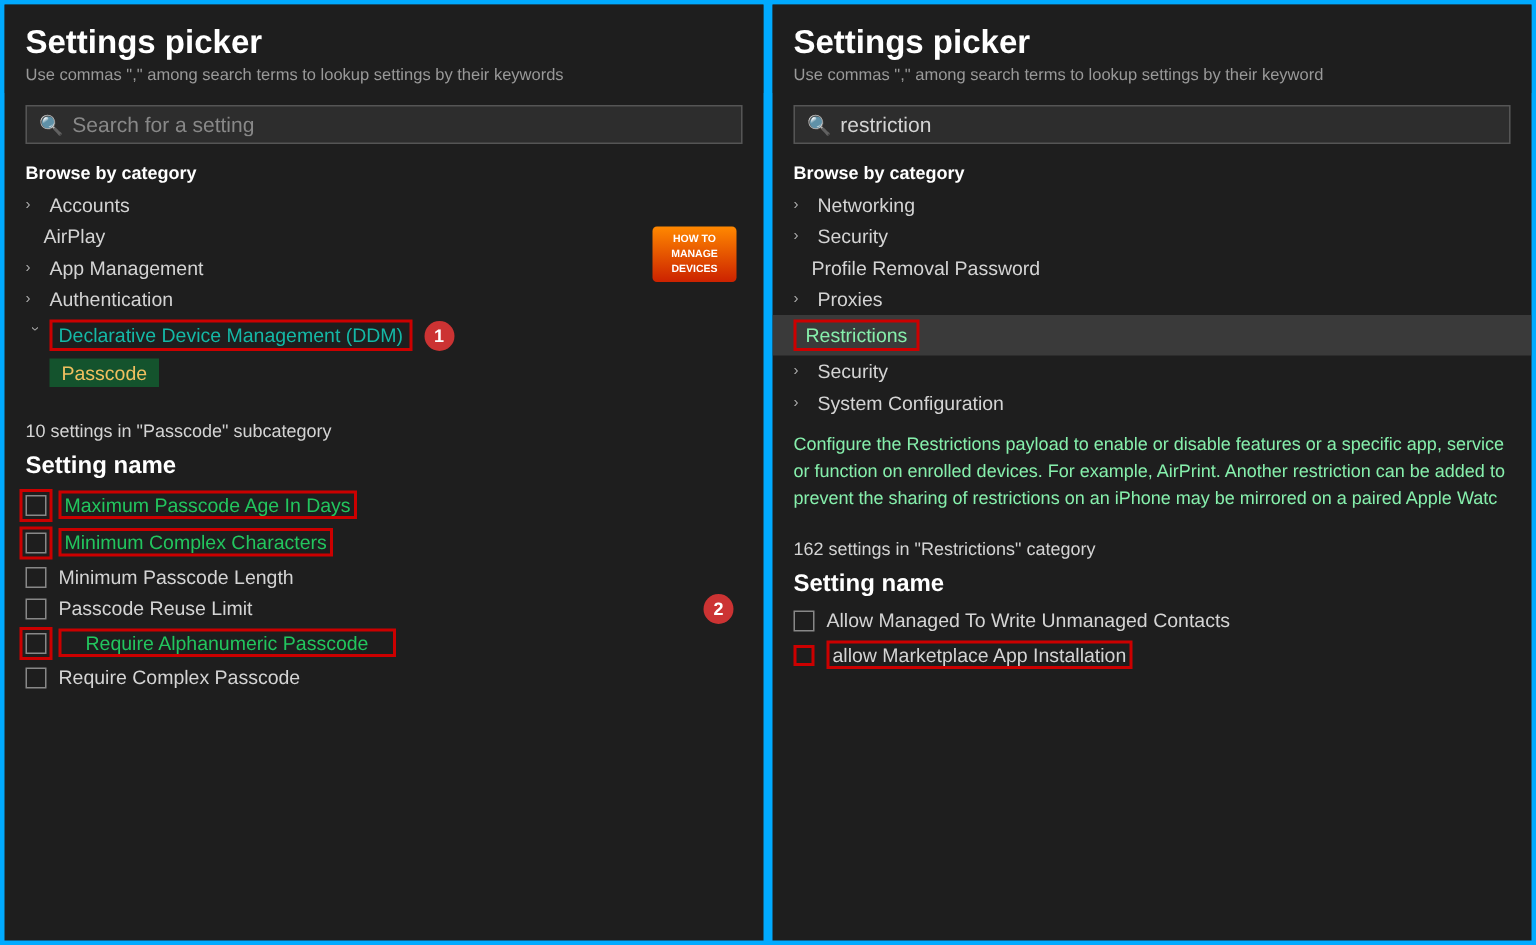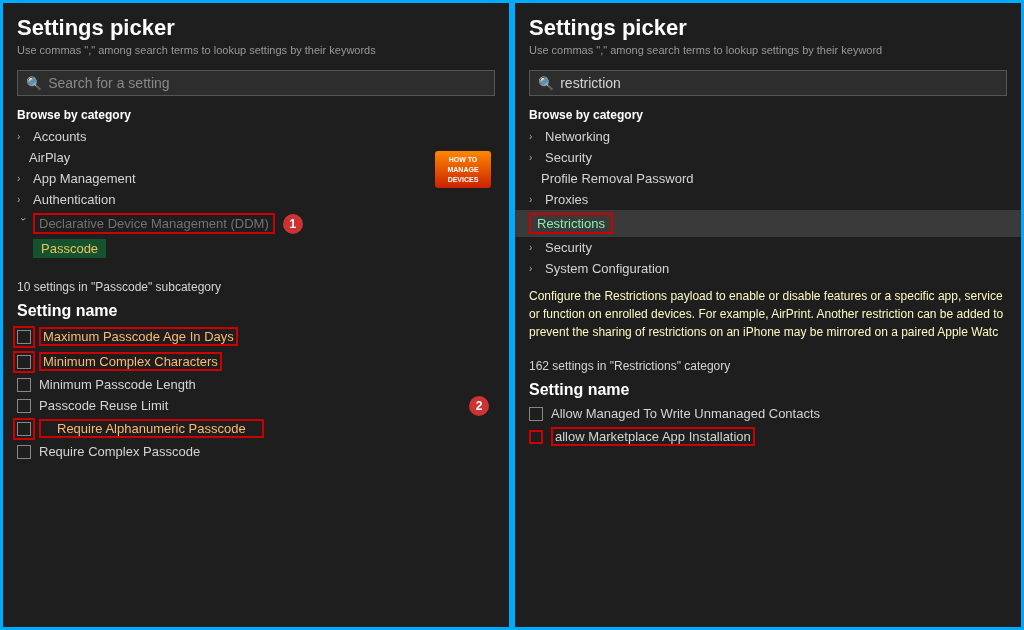--- a/index.html
+++ b/index.html
@@ -125,33 +125,33 @@
       background: #1e1e1e;
       flex-shrink: 0;
     }
 
     .setting-text {
       color: #d4d4d4;
       font-size: 13px;
     }
 
     .setting-text.yellow {
-      color: #fdba74;
+      color: #22c55e;
       margin-top: 15px;
     }
 
     .red-outline {
       outline: 2px solid #cc0000;
       outline-offset: 2px;
     }
 
     .description-text {
       padding: 8px 14px;
       font-size: 12px;
-      color: #fef9c3;
+      color: #86efac;
       line-height: 1.5;
     }
 
     .panel-body {
       flex: 1;
       overflow-y: auto;
       overflow-x: hidden;
     }
 
     .panel-body::-webkit-scrollbar {
@@ -211,21 +211,21 @@
     </div>
 
     <div class="category-item">
       <span class="chevron">›</span>
       <span class="category-label">Authentication</span>
     </div>
 
     <div style="padding: 3px 14px; display: flex; align-items: center; gap:4px; cursor:pointer;">
       <span class="chevron" style="transform: rotate(90deg); display:inline-block;">›</span>
       <span style="border: 2px solid #cc0000; padding: 1px 4px; display:inline-flex; align-items:center; gap:4px;">
-        <span class="category-label" style="color:#737373;">Declarative Device Management (DDM)</span>
+        <span class="category-label" style="color:#14b8a6;">Declarative Device Management (DDM)</span>
       </span>
       <span class="number-badge">1</span>
     </div>
 
     <div style="padding: 2px 14px 2px 30px;">
       <span style="background:#14532d; color:#f0c060; padding: 2px 8px; font-size:13px; display:inline-block;">Passcode</span>
     </div>
 
     <div style="position:absolute; right:18px; top:148px; z-index:10;">
       <div style="background: linear-gradient(to bottom, #ff8800 0%, #cc2200 100%); color:white; font-size:7px; font-weight:900; text-align:center; padding:4px 5px; line-height:1.4; border-radius:3px; width:56px;">

